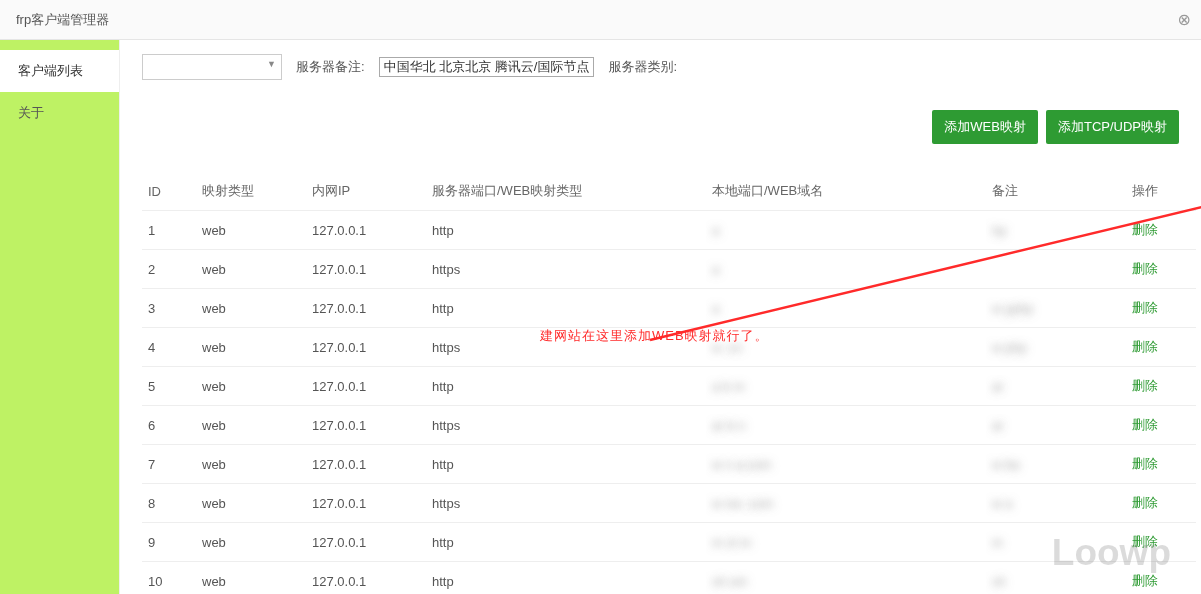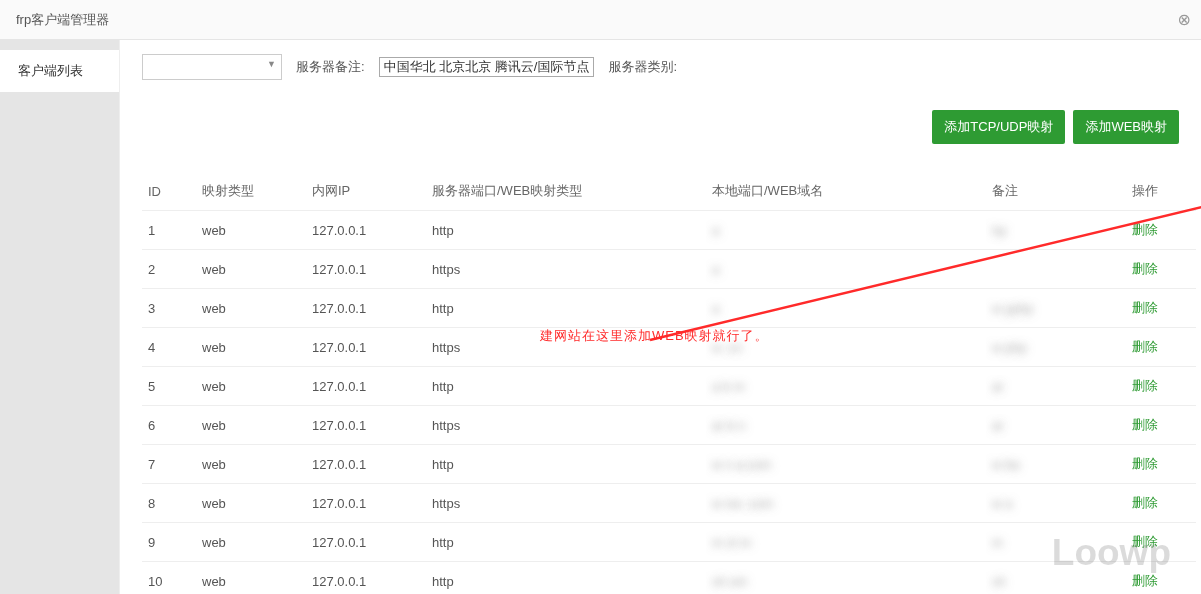--- a/index.html
+++ b/index.html
@@ -28,21 +28,21 @@
       top: 10px;
       color: #999;
       font-size: 16px;
     }
     .container {
       display: flex;
       height: calc(100% - 40px);
     }
     .sidebar {
       width: 120px;
-      background: #e5e5e5;
+      background: #bef264;
       border-right: 1px solid #eee;
       padding-top: 10px;
     }
     .sidebar-item {
       padding: 12px 18px;
       font-size: 13px;
       color: #555;
       cursor: pointer;
     }
     .sidebar-item.active {
@@ -163,34 +163,37 @@
 <div class="titlebar">
   <span>frp客户端管理器</span>
   <span class="close-icon">⊗</span>
 </div>
 
 <div class="container">
   <div class="sidebar">
     <div class="sidebar-item active">
       <span>客户端列表</span>
     </div>
+    <div class="sidebar-item">
+      <span>关于</span>
+    </div>
   </div>
 
   <div class="main">
     <div class="top-row">
       <div class="server-select"></div>
       <span class="label-text">服务器备注:</span>
       <span class="boxed">中国华北 北京北京 腾讯云/国际节点</span>
       <span class="label-text">服务器类别:</span>
       <span></span>
     </div>
 
     <div class="action-row">
+      <button class="btn-green">添加WEB映射</button>
       <button class="btn-green">添加TCP/UDP映射</button>
-      <button class="btn-green">添加WEB映射</button>
     </div>
 
     <table>
       <thead>
         <tr>
           <th class="col-id">ID</th>
           <th class="col-type">映射类型</th>
           <th class="col-ip">内网IP</th>
           <th class="col-port">服务器端口/WEB映射类型</th>
           <th class="col-domain">本地端口/WEB域名</th>

